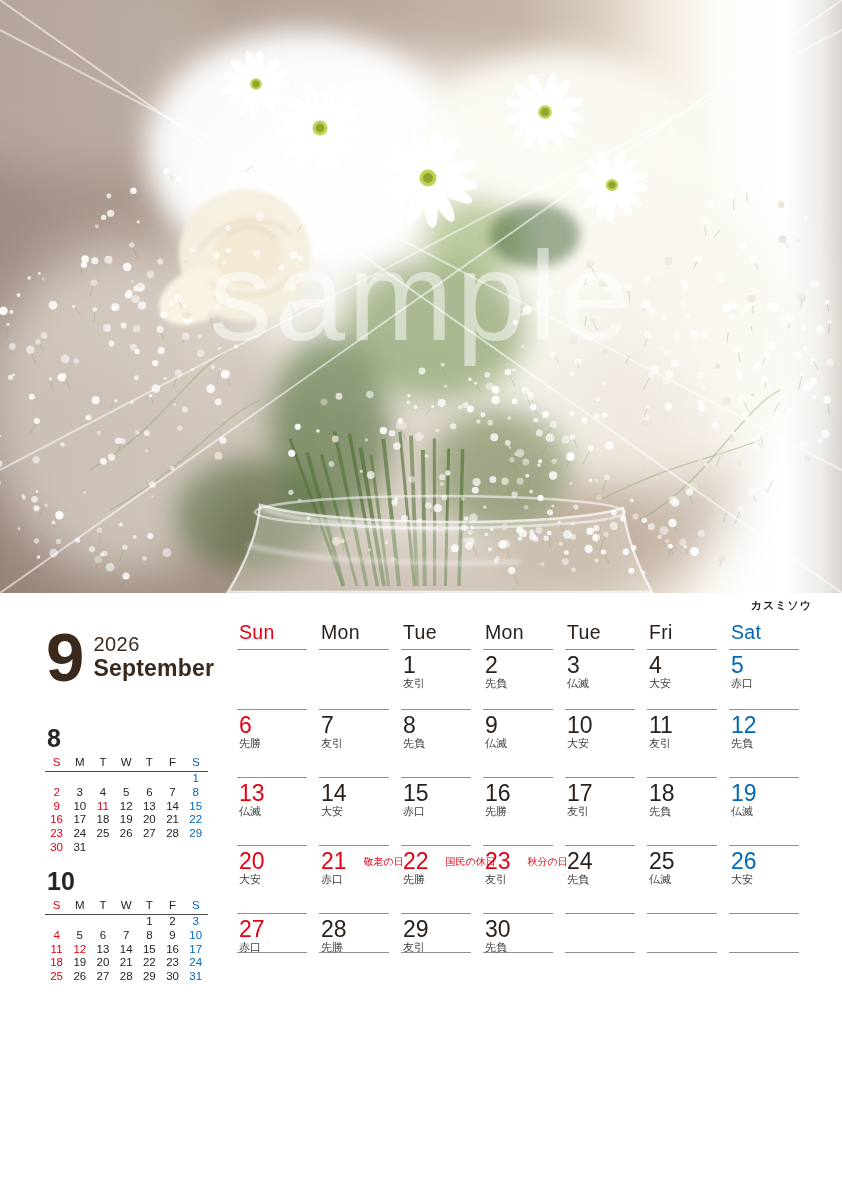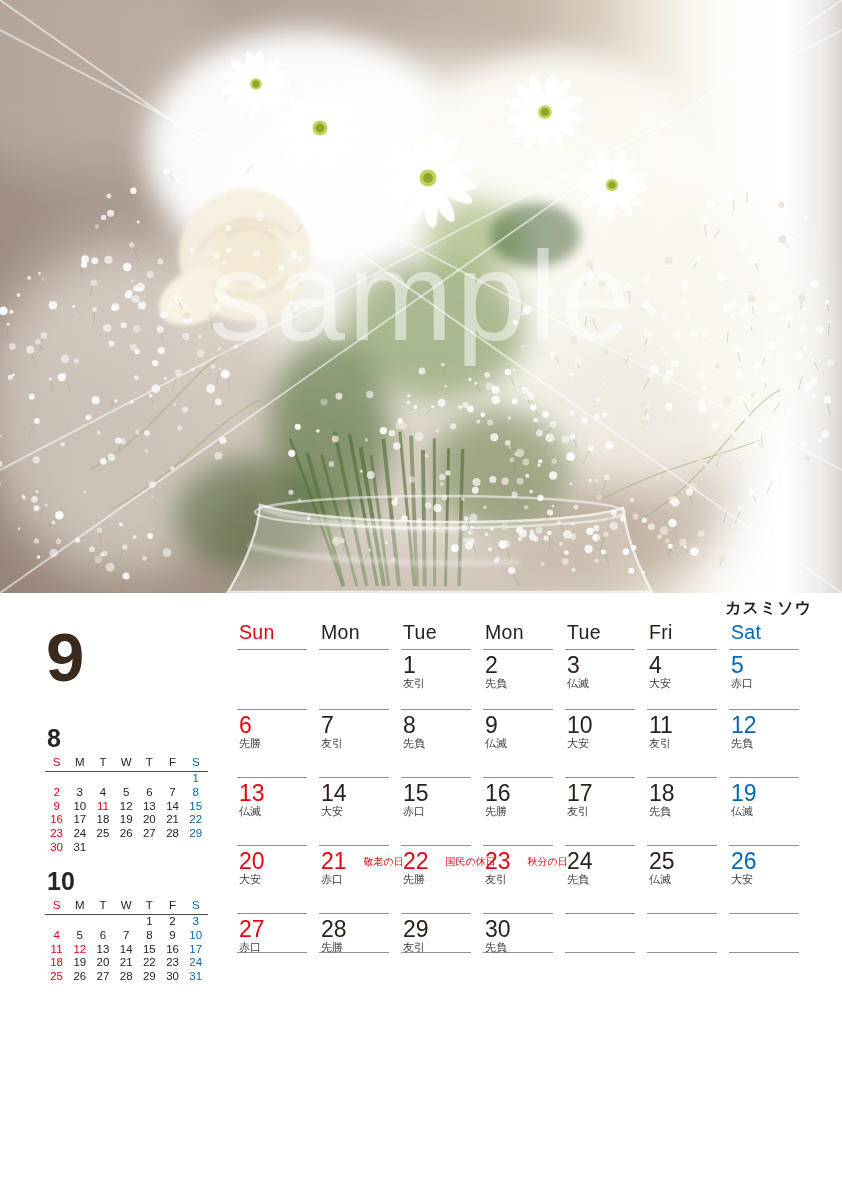--- a/index.html
+++ b/index.html
@@ -10,21 +10,21 @@
   html,body{width:842px;height:1188px;overflow:hidden;background:#fff;
     font-family:"Liberation Sans","DejaVu Sans",sans-serif;color:var(--dark);}
   .page{position:relative;width:842px;height:1188px;background:#c2410c;}
 
   
   .photo{position:absolute;left:0;top:0;width:842px;height:593px;overflow:hidden;}
   .photo svg{display:block;}
 
   
   .calendar-area{position:absolute;left:0;top:593px;width:842px;height:595px;background:#fff;}
-  .caption{position:absolute;top:5px;right:30px;font-size:16px;font-weight:bold;color:#1f1f1f;letter-spacing:1px;}
+  .caption{position:absolute;top:5px;right:30px;font-size:11px;font-weight:bold;color:#1f1f1f;letter-spacing:1px;}
 
   .title-block{position:absolute;left:46px;top:33px;display:flex;gap:11px;}
   .big-month{font-size:69px;font-weight:bold;line-height:.92;color:var(--title);letter-spacing:-2px;}
   .title-col{margin-top:7px;color:var(--title);}
   .title-year{font-size:20px;line-height:1.1;letter-spacing:.5px;}
   .title-name{font-size:23px;font-weight:bold;line-height:1.15;letter-spacing:.2px;}
 
   
   .mini{position:absolute;left:45px;width:163px;}
   .mini-aug{top:133px;} .mini-oct{top:276px;}
@@ -896,20 +896,24 @@
       </g>
     </svg>
   </div>
 
   <div class="calendar-area">
 
     <div class="caption">カスミソウ</div>
 
     <div class="title-block">
       <div class="big-month">9</div>
+      <div class="title-col">
+        <div class="title-year">2026</div>
+        <div class="title-name">September</div>
+      </div>
     </div>
 
     <div class="mini mini-aug">
         <div class="mini-title">8</div>
         <div class="mini-head">
           <div class="c-red">S</div>
           <div class="c-dark">M</div>
           <div class="c-dark">T</div>
           <div class="c-dark">W</div>
           <div class="c-dark">T</div>

